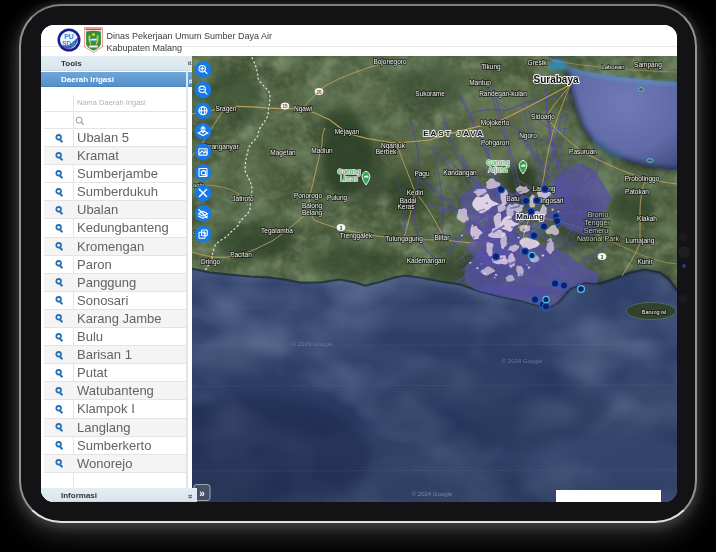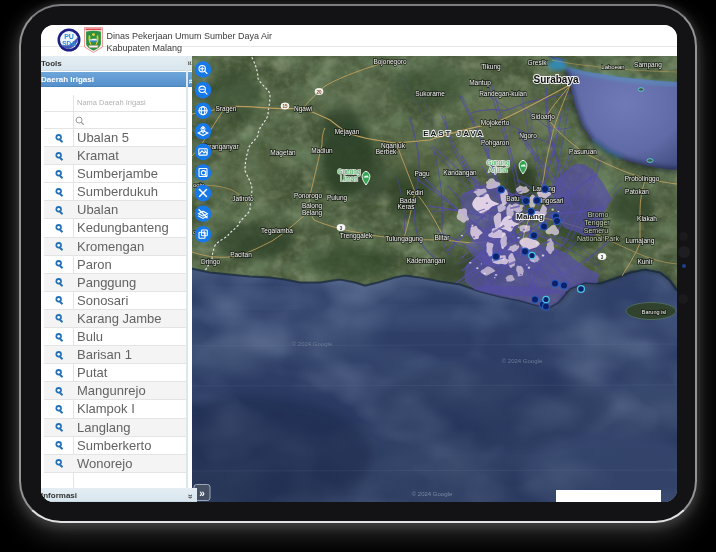--- a/index.html
+++ b/index.html
@@ -16,21 +16,21 @@
 #screen{position:absolute;left:41px;top:25px;width:636px;height:477px;border-radius:13px;background:#fff;overflow:hidden;}
 
 #hdr{position:absolute;left:0;top:0;width:636px;height:22px;background:#fff;border-bottom:1px solid #e8e8e8;}
 #hdr .logo1{position:absolute;left:16px;top:2.5px;width:24px;height:24px;}
 #hdr .logo2{position:absolute;left:43px;top:2px;width:19px;height:26px;}
 #hdr .t{position:absolute;left:65.5px;top:6px;font-size:9px;line-height:11.5px;color:#3c3c3c;}
 
 #side{position:absolute;left:0;top:31px;width:151px;height:446px;background:#fff;}
 #side .vline{position:absolute;left:145px;top:0;width:2px;height:446px;background:#dde7eb;}
 .bar{position:absolute;left:0;width:156px;height:15px;font-size:8px;font-weight:bold;color:#333;
- background:linear-gradient(#e3edf3,#d9e6ee);border-bottom:1px solid #c9d9e3;line-height:15px;padding-left:0;}
+ background:linear-gradient(#e3edf3,#d9e6ee);border-bottom:1px solid #c9d9e3;line-height:15px;padding-left:20px;}
 .bar .chev{position:absolute;right:5px;top:0;color:#555;font-size:9px;}
 #bar-tools{top:0;}
 #bar-di{top:16px;background:linear-gradient(#6ea6da,#5590cc);color:#fff;border-bottom:1px solid #4a84bc;height:15px;}
 #bar-info{top:432px;height:14px;z-index:5;}
 
 #tbl{position:absolute;left:3px;top:31px;width:142px;}
 .trow{position:relative;width:142px;height:18.1px;border-bottom:1px solid #e4e4e4;}
 .trow.alt{background:#f4f4f4;}
 .trow .nm{position:absolute;left:33px;top:0;height:100%;line-height:18px;font-size:13px;color:#636363;}
 .trow svg{position:absolute;left:10px;top:3.5px;}
@@ -196,21 +196,21 @@
               <rect x="9.2" y="8.2" width="6" height="3" rx="1.2" transform="rotate(43 9.2 8.2)" fill="#2271b8"></rect>
             </svg>
             <span class="nm">Putat</span>
           </div>
           <div class="trow alt">
             <svg width="11" height="11" viewBox="0 0 16 16">
               <circle cx="6.8" cy="6.2" r="4.6" fill="#2271b8"></circle>
               <circle cx="6.8" cy="6.2" r="2" fill="#fff"></circle>
               <rect x="9.2" y="8.2" width="6" height="3" rx="1.2" transform="rotate(43 9.2 8.2)" fill="#2271b8"></rect>
             </svg>
-            <span class="nm">Mangunrejo</span>
+            <span class="nm">Watubanteng</span>
           </div>
           <div class="trow">
             <svg width="11" height="11" viewBox="0 0 16 16">
               <circle cx="6.8" cy="6.2" r="4.6" fill="#2271b8"></circle>
               <circle cx="6.8" cy="6.2" r="2" fill="#fff"></circle>
               <rect x="9.2" y="8.2" width="6" height="3" rx="1.2" transform="rotate(43 9.2 8.2)" fill="#2271b8"></rect>
             </svg>
             <span class="nm">Klampok I</span>
           </div>
           <div class="trow alt">

